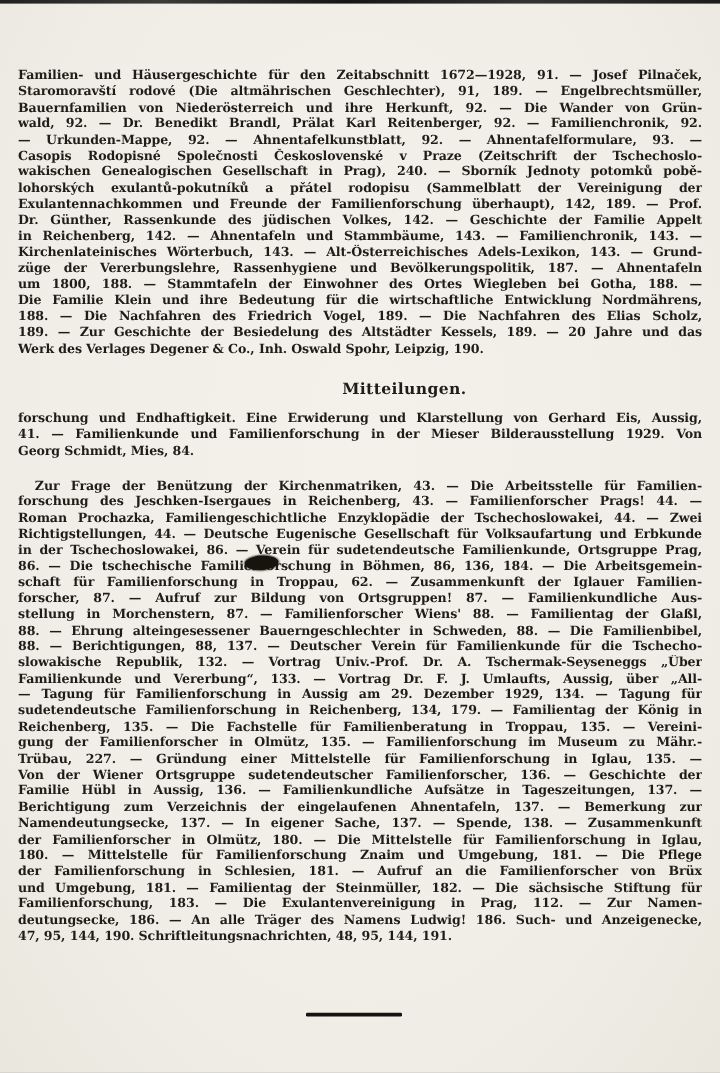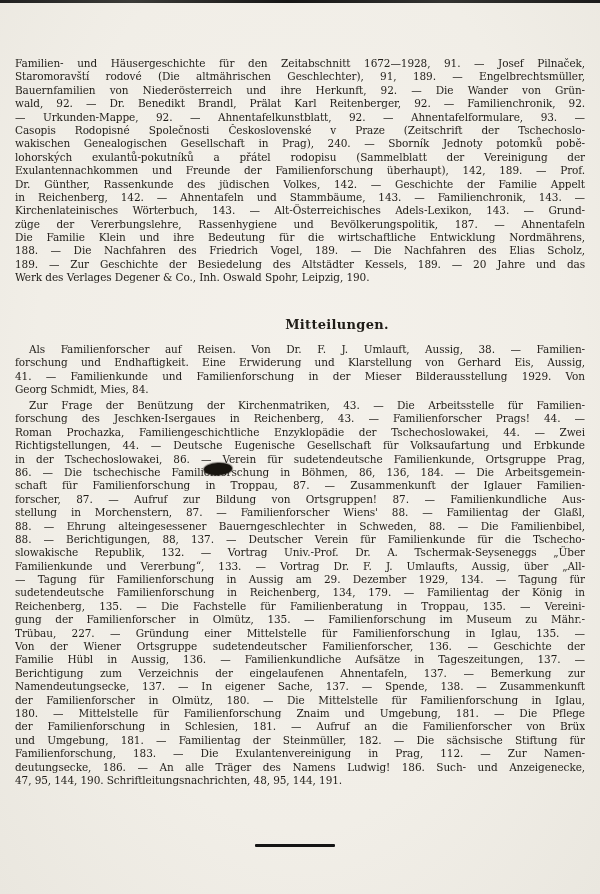--- a/index.html
+++ b/index.html
@@ -8,21 +8,21 @@
     position:relative;width:600px;height:894px;overflow:hidden;
     background:radial-gradient(ellipse at 50% 42%, #f4f1eb 0%, #f1eee7 62%, #eae7df 100%);
     color:#201d18;
   }
   .scan-top-edge{
     position:absolute;top:0;left:0;width:600px;height:3px;
     background:linear-gradient(90deg,#202020 0%,#3b3b38 22%,#161616 48%,#333331 74%,#1b1b1b 100%);
   }
   .para{
     position:absolute;left:15px;width:570px;
-    font-size:10.5px;font-weight:400;line-height:13.4px;letter-spacing:-0.1px;
+    font-size:10.5px;font-weight:700;line-height:13.4px;letter-spacing:-0.1px;
   }
   .tline{
     height:13.4px;overflow:hidden;
     text-align:justify;text-align-last:justify;
   }
   .tline.last{text-align-last:left;}
   .indent-first .tline.first{text-indent:14px;}
   .p-index{top:57px;}
   .section-heading{
     position:absolute;top:317px;left:0;width:600px;
@@ -54,43 +54,43 @@
       <div class="tline">wald, 92. — Dr. Benedikt Brandl, Prälat Karl Reitenberger, 92. — Familienchronik, 92.</div>
       <div class="tline">— Urkunden-Mappe, 92. — Ahnentafelkunstblatt, 92. — Ahnentafelformulare, 93. —</div>
       <div class="tline">Casopis Rodopisné Společnosti Československé v Praze (Zeitschrift der Tschechoslo-</div>
       <div class="tline">wakischen Genealogischen Gesellschaft in Prag), 240. — Sborník Jednoty potomků pobě-</div>
       <div class="tline">lohorských exulantů-pokutníků a přátel rodopisu (Sammelblatt der Vereinigung der</div>
       <div class="tline">Exulantennachkommen und Freunde der Familienforschung überhaupt), 142, 189. — Prof.</div>
       <div class="tline">Dr. Günther, Rassenkunde des jüdischen Volkes, 142. — Geschichte der Familie Appelt</div>
       <div class="tline">in Reichenberg, 142. — Ahnentafeln und Stammbäume, 143. — Familienchronik, 143. —</div>
       <div class="tline">Kirchenlateinisches Wörterbuch, 143. — Alt-Österreichisches Adels-Lexikon, 143. — Grund-</div>
       <div class="tline">züge der Vererbungslehre, Rassenhygiene und Bevölkerungspolitik, 187. — Ahnentafeln</div>
+      <div class="tline">um 1800, 188. — Stammtafeln der Einwohner des Ortes Wiegleben bei Gotha, 188. —</div>
       <div class="tline">Die Familie Klein und ihre Bedeutung für die wirtschaftliche Entwicklung Nordmährens,</div>
       <div class="tline">188. — Die Nachfahren des Friedrich Vogel, 189. — Die Nachfahren des Elias Scholz,</div>
       <div class="tline">189. — Zur Geschichte der Besiedelung des Altstädter Kessels, 189. — 20 Jahre und das</div>
       <div class="tline last">Werk des Verlages Degener &amp; Co., Inh. Oswald Spohr, Leipzig, 190.</div>
     </div>
 
   <div class="section-heading">Mitteilungen.</div>
 
   <div class="para indent-first p-reports">
-      <div class="tline first">Als Familienforscher auf Reisen. Von Dr. F. J. Umlauft, Aussig, 38. — Familien-</div>
       <div class="tline">forschung und Endhaftigkeit. Eine Erwiderung und Klarstellung von Gerhard Eis, Aussig,</div>
       <div class="tline">41. — Familienkunde und Familienforschung in der Mieser Bilderausstellung 1929. Von</div>
       <div class="tline last">Georg Schmidt, Mies, 84.</div>
     </div>
 
   <div class="para indent-first p-notes">
       <div class="tline first">Zur Frage der Benützung der Kirchenmatriken, 43. — Die Arbeitsstelle für Familien-</div>
       <div class="tline">forschung des Jeschken-Isergaues in Reichenberg, 43. — Familienforscher Prags! 44. —</div>
       <div class="tline">Roman Prochazka, Familiengeschichtliche Enzyklopädie der Tschechoslowakei, 44. — Zwei</div>
       <div class="tline">Richtigstellungen, 44. — Deutsche Eugenische Gesellschaft für Volksaufartung und Erbkunde</div>
       <div class="tline">in der Tschechoslowakei, 86. — Verein für sudetendeutsche Familienkunde, Ortsgruppe Prag,</div>
       <div class="tline">86. — Die tschechische Familienforschung in Böhmen, 86, 136, 184. — Die Arbeitsgemein-</div>
-      <div class="tline">schaft für Familienforschung in Troppau, 87. — Zusammenkunft der Iglauer Familien-</div>
+      <div class="tline">schaft für Familienforschung in Troppau, 62. — Zusammenkunft der Iglauer Familien-</div>
       <div class="tline">forscher, 87. — Aufruf zur Bildung von Ortsgruppen! 87. — Familienkundliche Aus-</div>
       <div class="tline">stellung in Morchenstern, 87. — Familienforscher Wiens' 88. — Familientag der Glaßl,</div>
       <div class="tline">88. — Ehrung alteingesessener Bauerngeschlechter in Schweden, 88. — Die Familienbibel,</div>
       <div class="tline">88. — Berichtigungen, 88, 137. — Deutscher Verein für Familienkunde für die Tschecho-</div>
       <div class="tline">slowakische Republik, 132. — Vortrag Univ.-Prof. Dr. A. Tschermak-Seyseneggs „Über</div>
       <div class="tline">Familienkunde und Vererbung“, 133. — Vortrag Dr. F. J. Umlaufts, Aussig, über „All-</div>
       <div class="tline">— Tagung für Familienforschung in Aussig am 29. Dezember 1929, 134. — Tagung für</div>
       <div class="tline">sudetendeutsche Familienforschung in Reichenberg, 134, 179. — Familientag der König in</div>
       <div class="tline">Reichenberg, 135. — Die Fachstelle für Familienberatung in Troppau, 135. — Vereini-</div>
       <div class="tline">gung der Familienforscher in Olmütz, 135. — Familienforschung im Museum zu Mähr.-</div>

